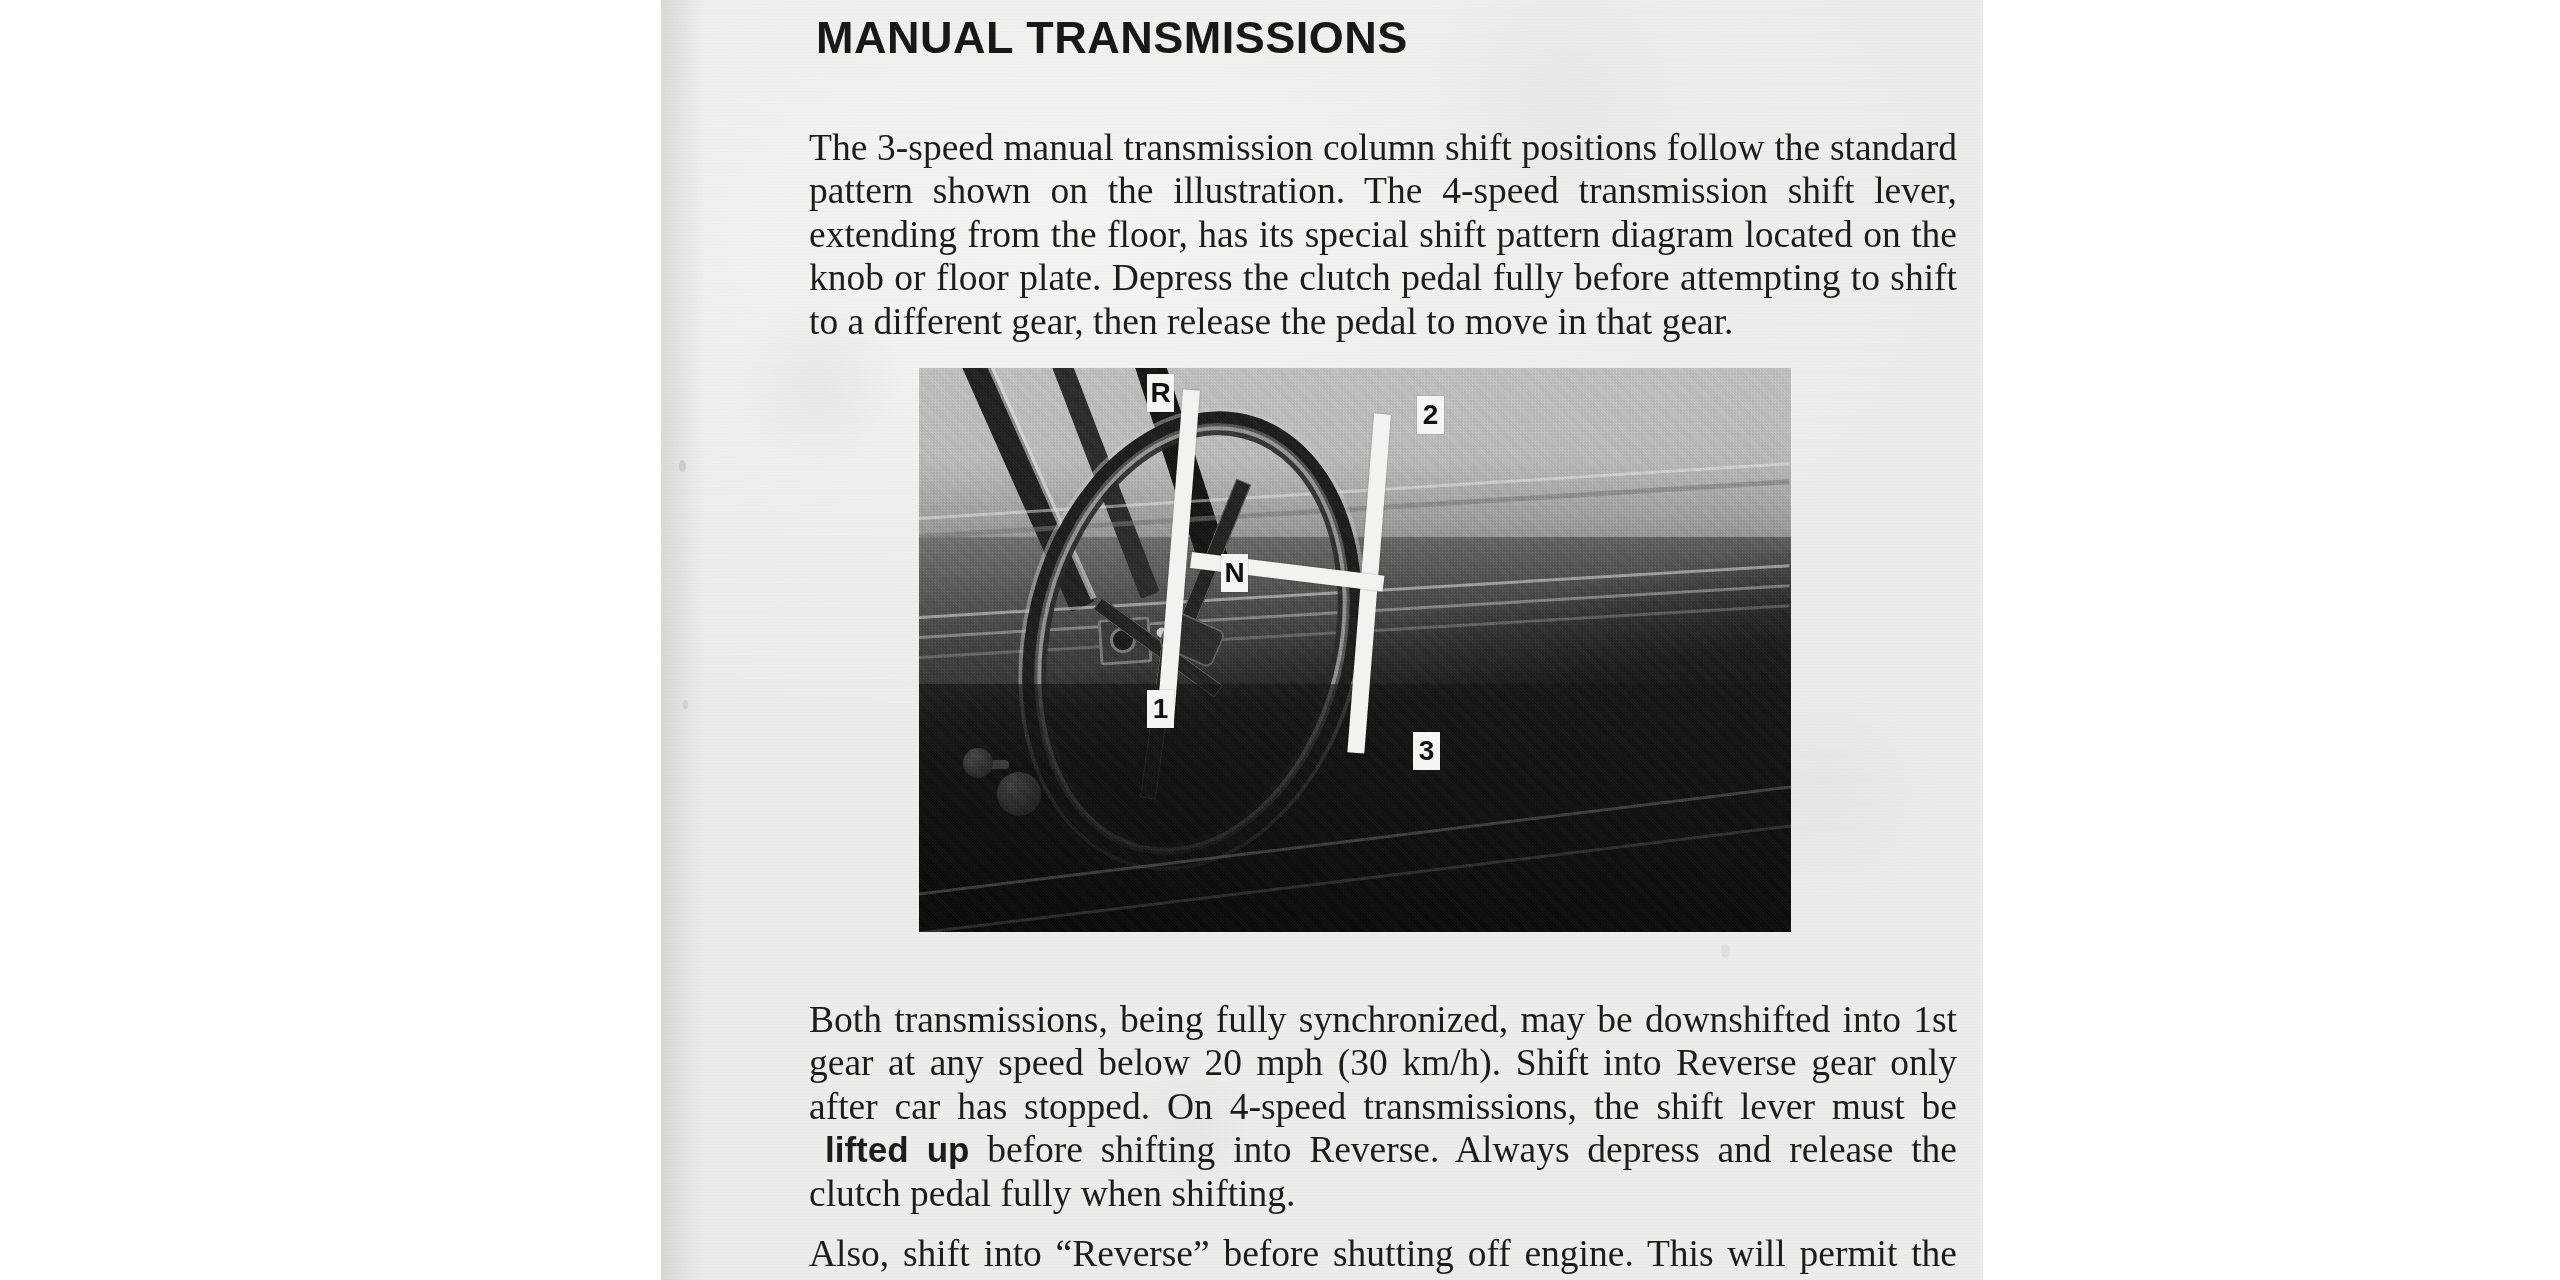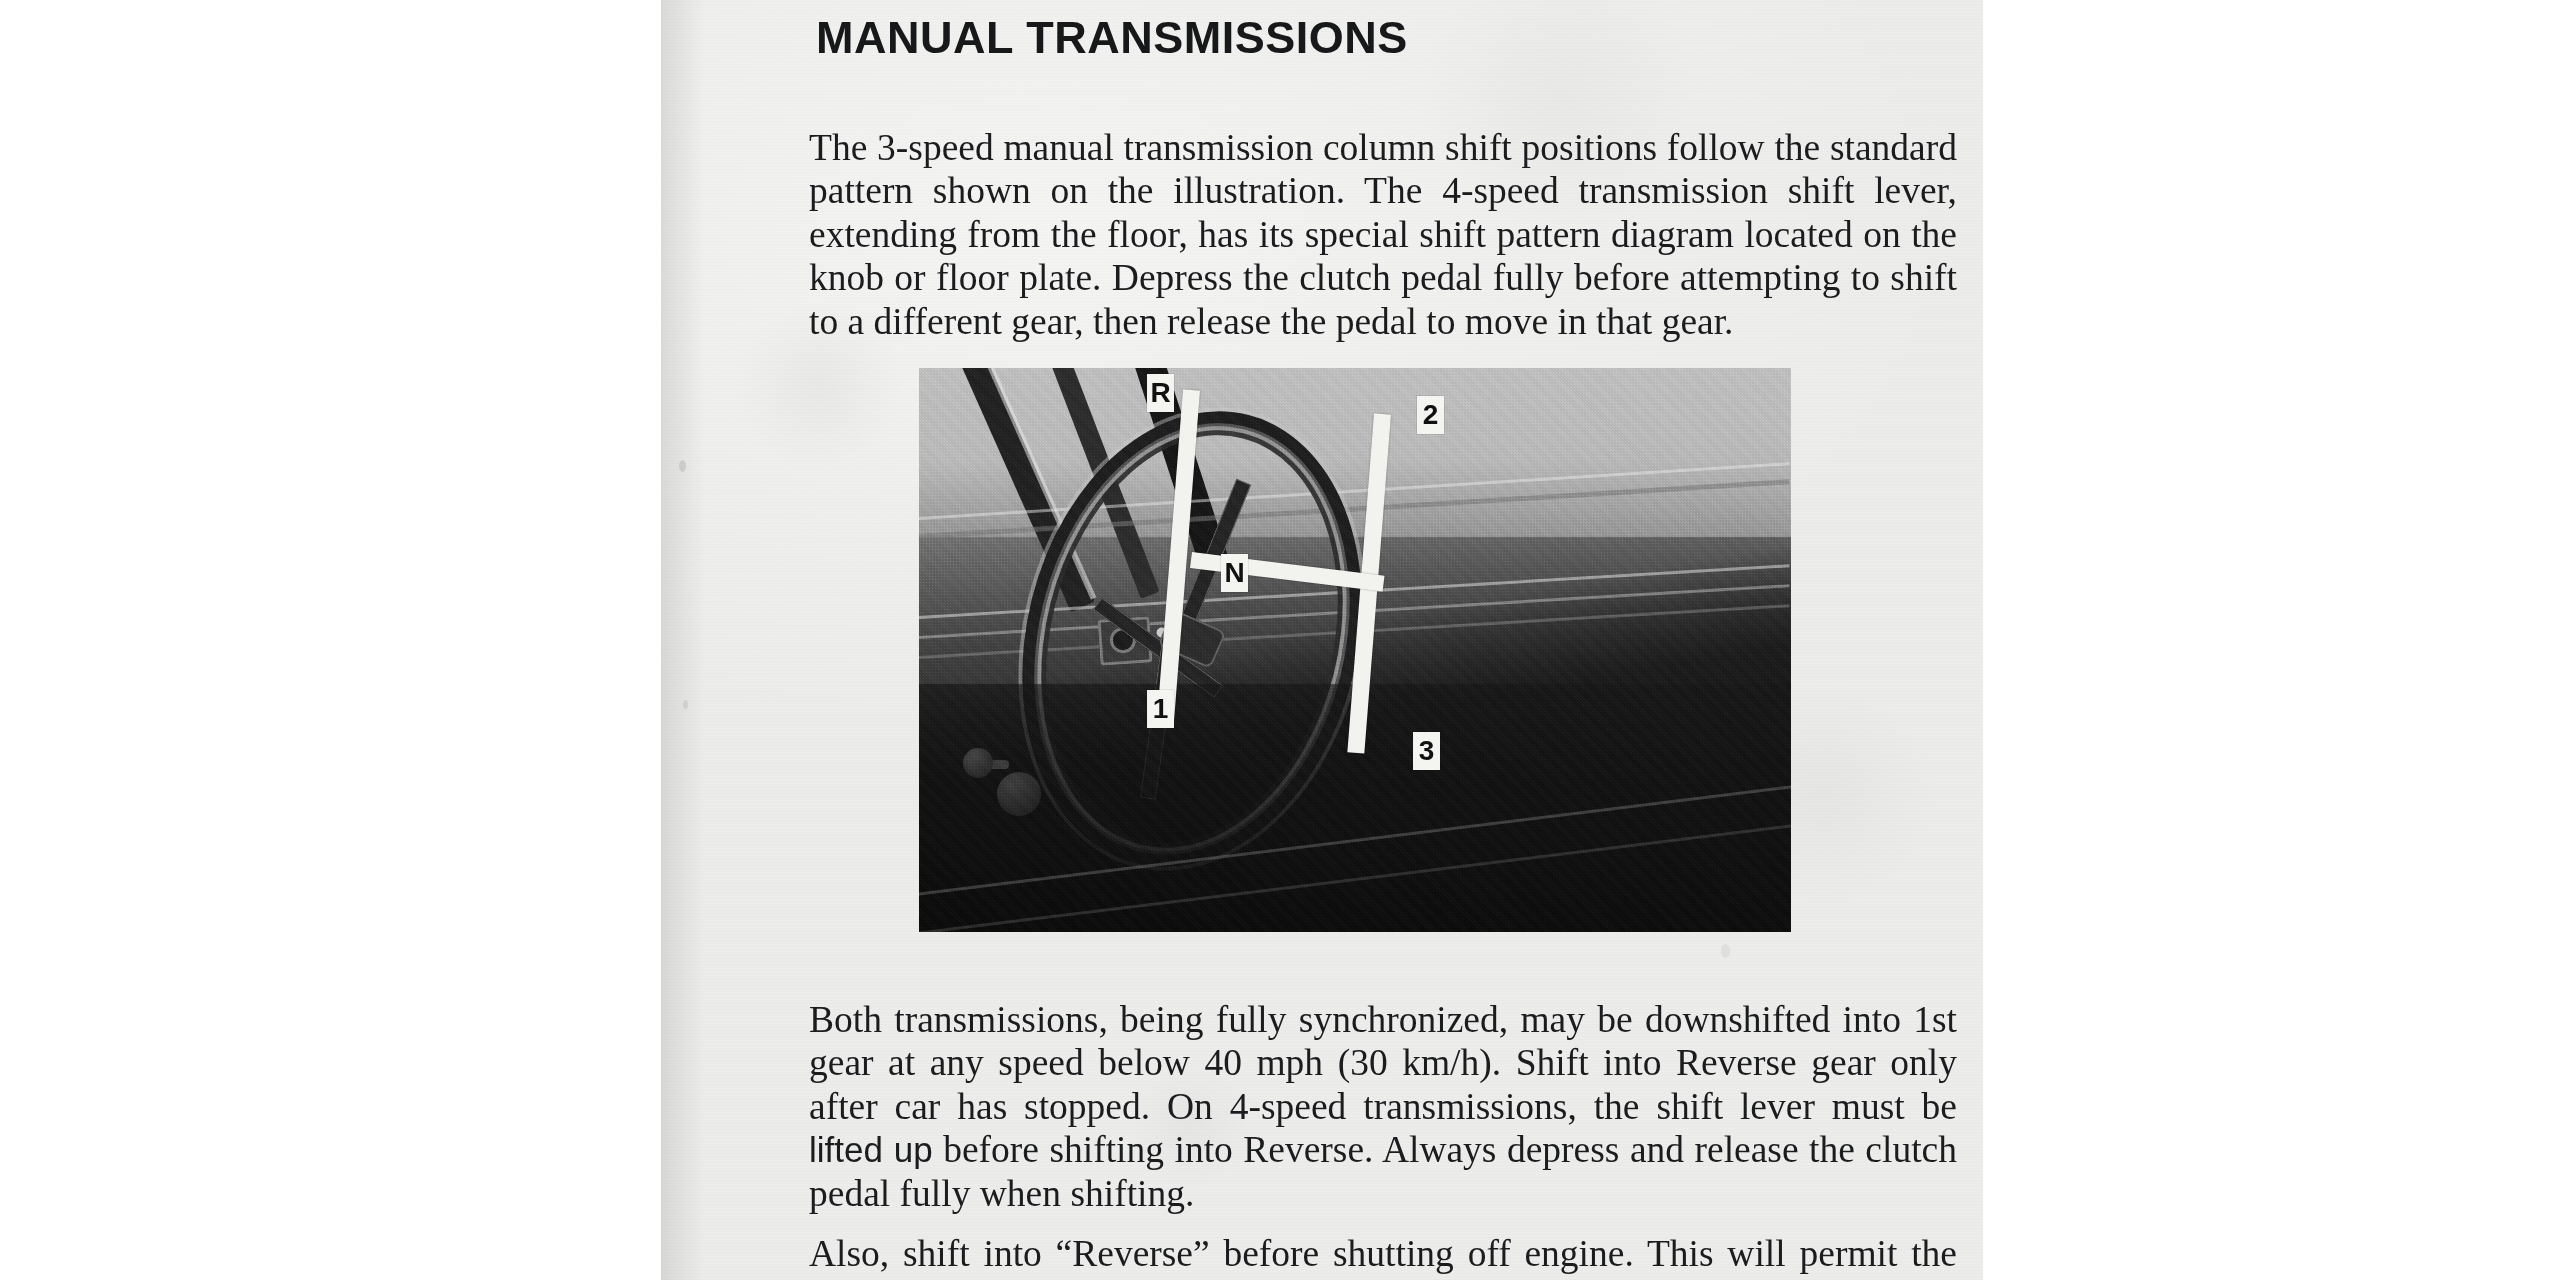--- a/index.html
+++ b/index.html
@@ -60,22 +60,23 @@
     line-height:43.5px;
     color:#1b1c1d;
     text-align:justify;
     text-justify:inter-word;
   }
   .para.p1{top:88px;}
   .para.p2{top:960px;}
   .para.p3{top:1194px;}
   .para b.sans{
     font-family:"Liberation Sans", sans-serif;
-    font-weight:normal;
+    font-weight:bold;
     font-size:35px;
+    margin-left:16px;
   }
 
   
   .photo-wrap{
     position:absolute;
     left:258px;top:368px;width:872px;height:564px;
     overflow:hidden;
     background:#8e8e8e;
   }
   
@@ -285,21 +286,21 @@
           <div class="bar cross"></div>
 
           <div class="marker m-r">R</div>
           <div class="marker m-2">2</div>
           <div class="marker m-n">N</div>
           <div class="marker m-1">1</div>
           <div class="marker m-3">3</div>
         </div>
       </div>
 
-      <p class="para p2"><span>Both transmissions, being fully synchronized, may be downshifted into 1st gear at any speed below 40 mph (30 km/h). Shift into Reverse gear only after car has stopped. On 4-speed transmissions, the shift lever must be </span><b class="sans">lifted up</b><span> before shifting into Reverse. Always depress and release the clutch pedal fully when shifting.</span></p>
+      <p class="para p2"><span>Both transmissions, being fully synchronized, may be downshifted into 1st gear at any speed below 20 mph (30 km/h). Shift into Reverse gear only after car has stopped. On 4-speed transmissions, the shift lever must be </span><b class="sans">lifted up</b><span> before shifting into Reverse. Always depress and release the clutch pedal fully when shifting.</span></p>
 
       <p class="para p3">Also, shift into “Reverse” before shutting off engine. This will permit the ignition key to be turned to the “Lock” position.</p>
 
       <div class="speck" style="left:18px;top:460px;width:7px;height:12px;opacity:.55"></div>
       <div class="speck" style="left:22px;top:700px;width:5px;height:9px;opacity:.45"></div>
       <div class="speck" style="left:1060px;top:944px;width:9px;height:14px;opacity:.28"></div>
     </div>
   </div>
 
 </div>

